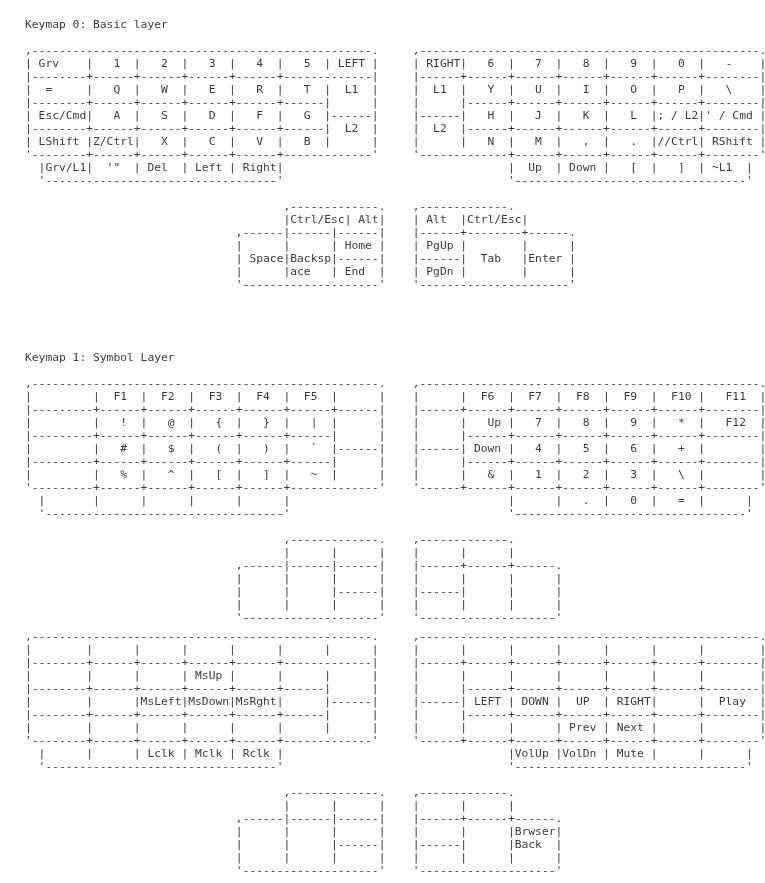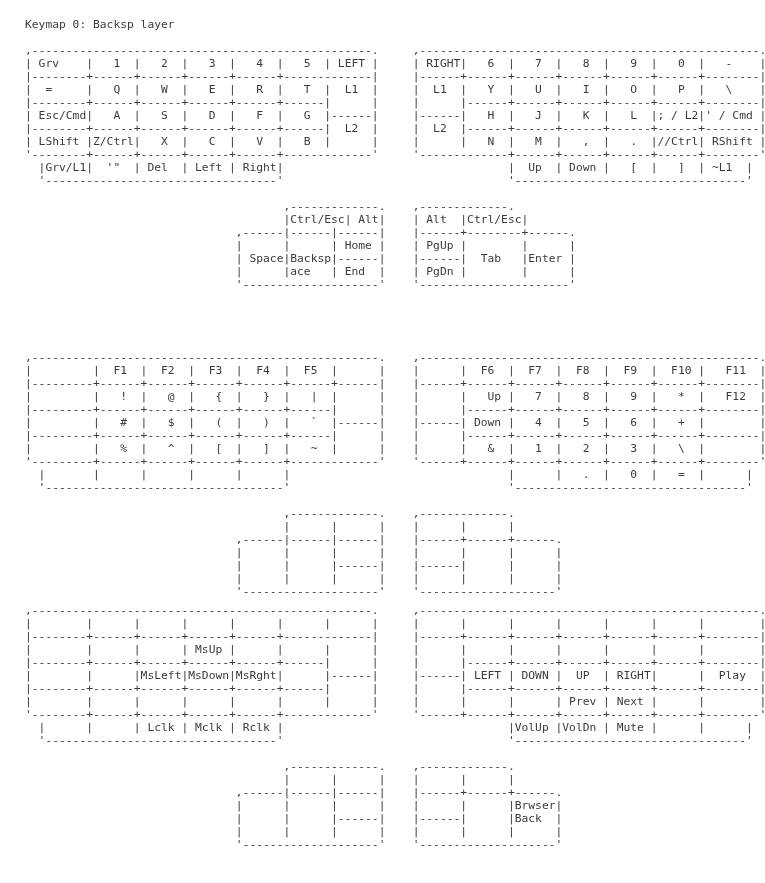--- a/index.html
+++ b/index.html
@@ -25,21 +25,21 @@
   section.keymap-0 .km-art { margin-bottom: 60px; }
   section.keymap-1 .km-art { margin-bottom: 6px; }
   section.keymap-2 .km-art { margin-bottom: 6px; }
 </style>
 </head>
 <body>
 
 <div class="doc">
 
   <section class="keymap-0">
-    <pre class="km-title">Keymap 0: Backsp layer</pre>
+    <pre class="km-title">Keymap 0: Basic layer</pre>
     <pre class="km-art">,--------------------------------------------------.     ,--------------------------------------------------.
 | Grv    |   1  |   2  |   3  |   4  |   5  | LEFT |     | RIGHT|   6  |   7  |   8  |   9  |   0  |   -    |
 |--------+------+------+------+------+-------------|     |------+------+------+------+------+------+--------|
 |  =     |   Q  |   W  |   E  |   R  |   T  |  L1  |     |  L1  |   Y  |   U  |   I  |   O  |   P  |   \    |
 |--------+------+------+------+------+------|      |     |      |------+------+------+------+------+--------|
 | Esc/Cmd|   A  |   S  |   D  |   F  |   G  |------|     |------|   H  |   J  |   K  |   L  |; / L2|' / Cmd |
 |--------+------+------+------+------+------|  L2  |     |  L2  |------+------+------+------+------+--------|
 | LShift |Z/Ctrl|   X  |   C  |   V  |   B  |      |     |      |   N  |   M  |   ,  |   .  |//Ctrl| RShift |
 '--------+------+------+------+------+-------------'     '-------------+------+------+------+------+--------'
   |Grv/L1|  '"  | Del  | Left | Right|                                 |  Up  | Down |   [  |   ]  | ~L1  |
@@ -48,20 +48,21 @@
                                       ,-------------.    ,-------------.
                                       |Ctrl/Esc| Alt|    | Alt  |Ctrl/Esc|
                                ,------|------|------|    |------+--------+------.
                                |      |      | Home |    | PgUp |        |      |
                                | Space|Backsp|------|    |------|  Tab   |Enter |
                                |      |ace   | End  |    | PgDn |        |      |
                                '--------------------'    '----------------------'</pre>
   </section>
 
   <section class="keymap-1">
+    <pre class="km-title">Keymap 1: Symbol Layer</pre>
     <pre class="km-art">,---------------------------------------------------.    ,--------------------------------------------------.
 |         |  F1  |  F2  |  F3  |  F4  |  F5  |      |    |      |  F6  |  F7  |  F8  |  F9  |  F10 |   F11  |
 |---------+------+------+------+------+------+------|    |------+------+------+------+------+------+--------|
 |         |   !  |   @  |   {  |   }  |   |  |      |    |      |   Up |   7  |   8  |   9  |   *  |   F12  |
 |---------+------+------+------+------+------|      |    |      |------+------+------+------+------+--------|
 |         |   #  |   $  |   (  |   )  |   `  |------|    |------| Down |   4  |   5  |   6  |   +  |        |
 |---------+------+------+------+------+------|      |    |      |------+------+------+------+------+--------|
 |         |   %  |   ^  |   [  |   ]  |   ~  |      |    |      |   &amp;  |   1  |   2  |   3  |   \  |        |
 '---------+------+------+------+------+-------------'    '------+------+------+------+------+------+--------'
   |       |      |      |      |      |                                |      |   .  |   0  |   =  |      |

